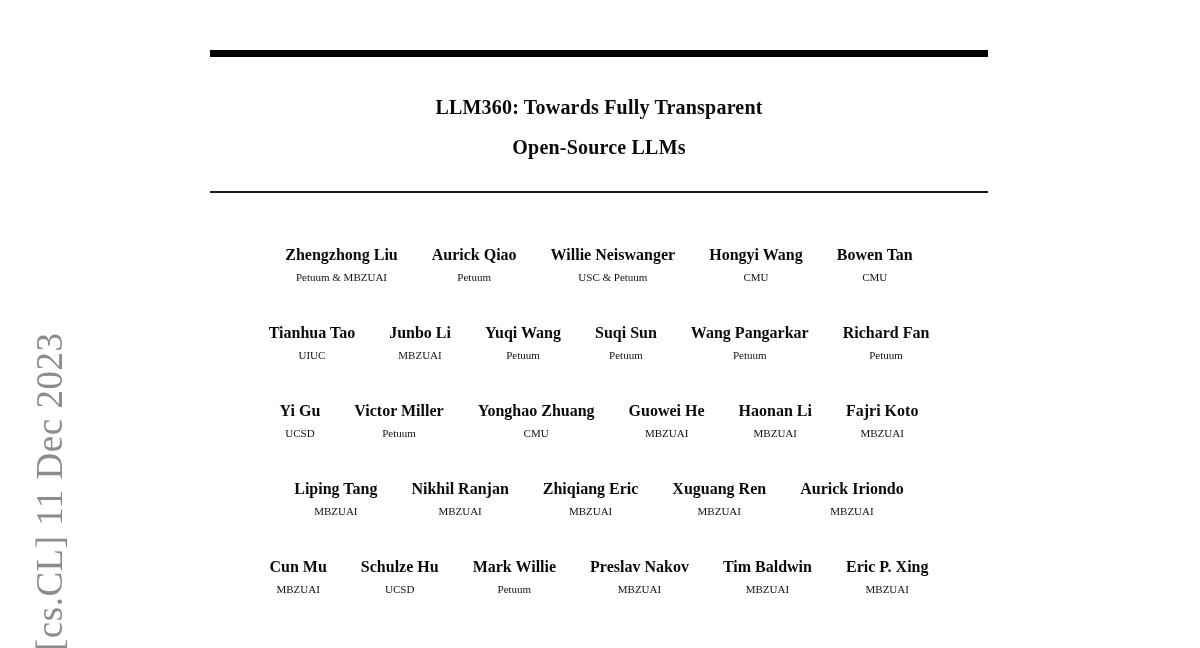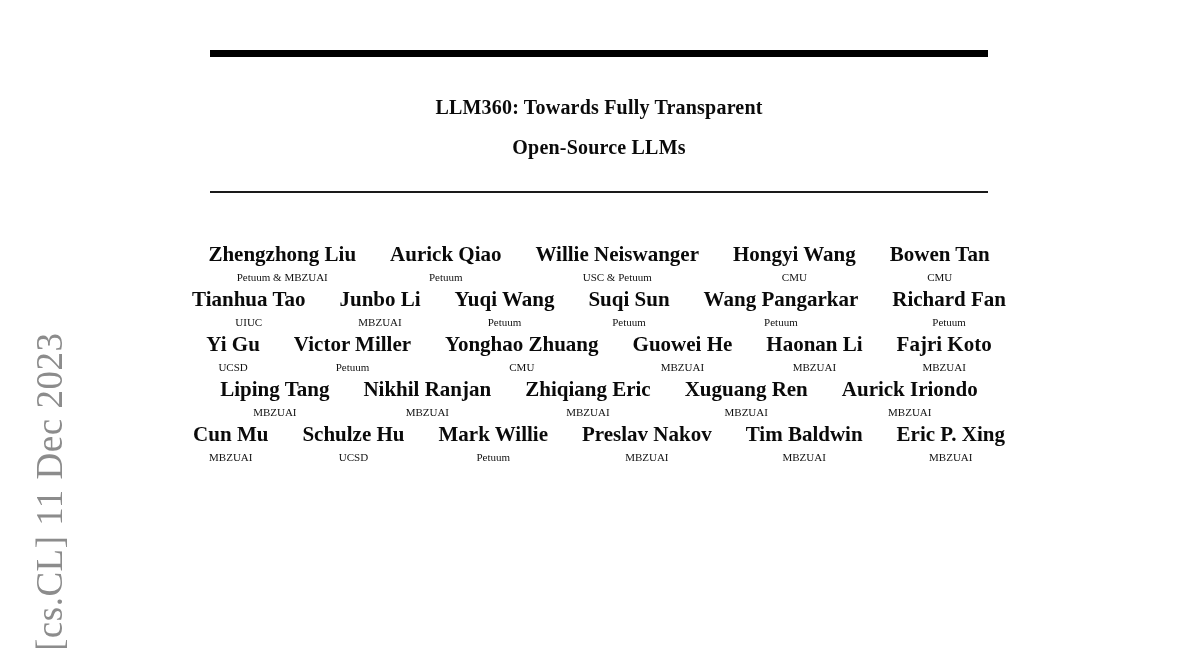--- a/index.html
+++ b/index.html
@@ -52,30 +52,31 @@
     background: #1a1a1a;
   }
   .authors {
     margin-top: 50px;
   }
   .author-row {
     display: flex;
     justify-content: center;
     align-items: flex-start;
     column-gap: 34px;
+    margin-top: 33px;
     text-align: center;
   }
   .author-row:first-child {
     margin-top: 0;
   }
   .author-block { white-space: nowrap; }
   .author-name {
     display: block;
     font-weight: bold;
-    font-size: 21px;
+    font-size: 16px;
     line-height: 23px;
     color: #0a0a0a;
   }
   .author-affil {
     display: block;
     font-size: 11px;
     line-height: 22px;
     color: #111111;
   }
 </style>

